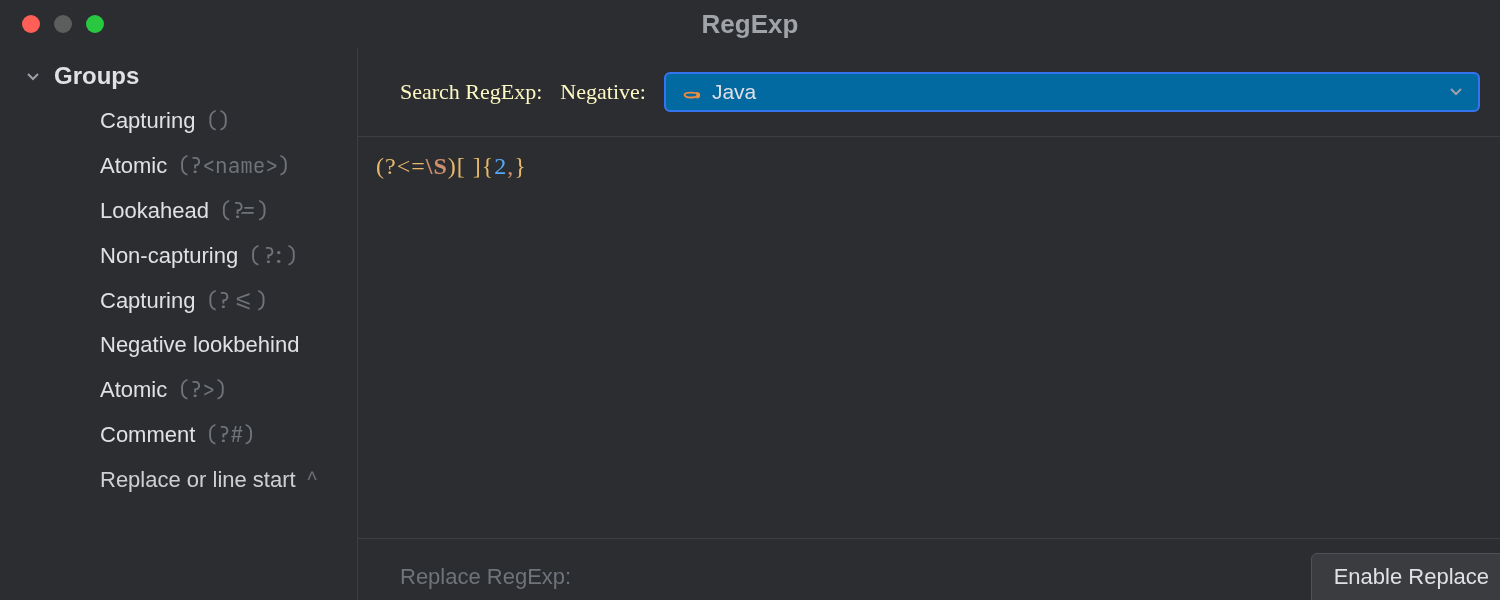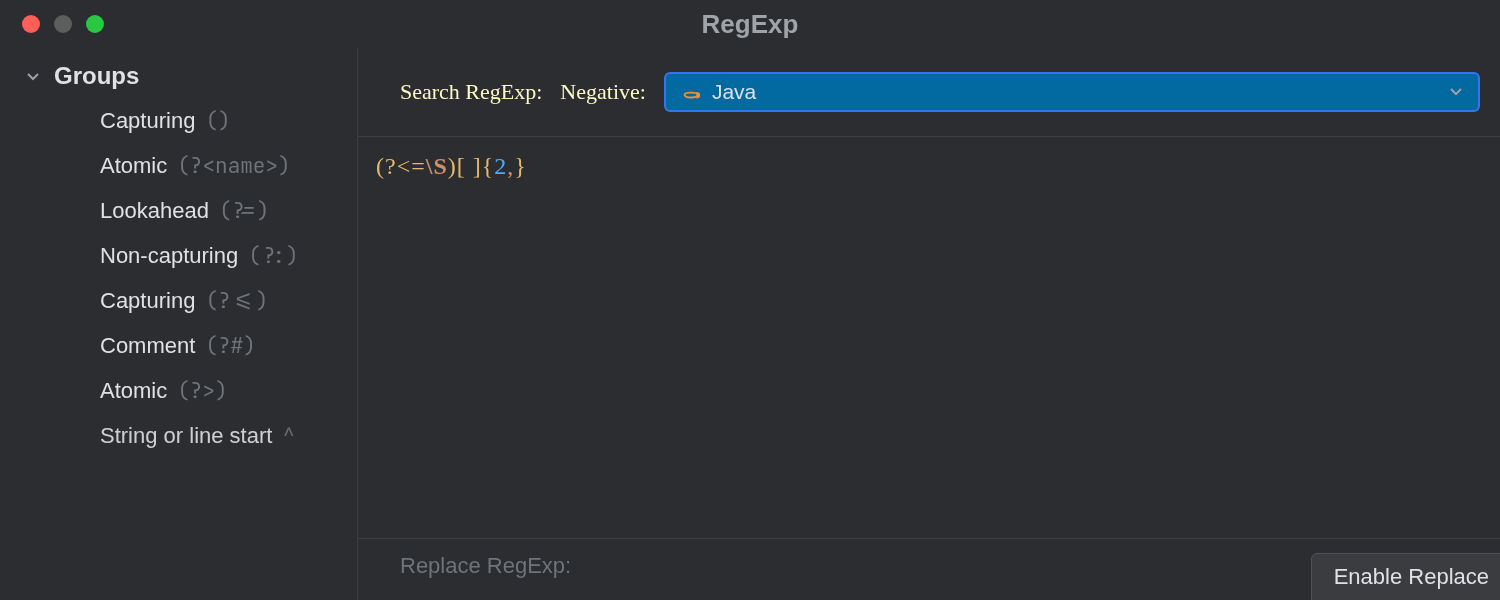--- a/index.html
+++ b/index.html
@@ -120,21 +120,21 @@
   }
   .tok-punc  { color: #e8b96b; }
   .tok-punc2 { color: #e8b96b; }
   .tok-esc   { color: #cf8e6d; font-weight: 600; }
   .tok-set   { color: #e8b96b; }
   .tok-num   { color: #56a8f5; }
   .tok-comma { color: #cf8e6d; }
   .bottom-bar {
     border-top: 1px solid #3c3f41;
     display: flex;
-    align-items: flex-start;
+    align-items: center;
     justify-content: space-between;
     padding: 14px 0 0 42px;
     height: 62px;
     overflow: hidden;
   }
   .replace-label {
     color: #6f737a;
     font-size: 22px;
   }
   .enable-replace-btn {
@@ -188,31 +188,35 @@
     </div>
     <div class="tree-item">
       <span>Non-capturing</span>
       <span class="syntax">(?:)</span>
     </div>
     <div class="tree-item">
       <span>Capturing</span>
       <span class="syntax">(?&lt;=)</span>
     </div>
     <div class="tree-item">
+      <span>Negative lookbehind</span>
+      <span class="syntax"></span>
+    </div>
+    <div class="tree-item">
+      <span>Atomic</span>
+      <span class="syntax">(?&gt;)</span>
+    </div>
+    <div class="tree-item">
       <span>Comment</span>
       <span class="syntax">(?#)</span>
     </div>
-    <div class="tree-item">
-      <span>Atomic</span>
-      <span class="syntax">(?&gt;)</span>
-    </div>
 
 
     <div class="tree-item" style="opacity:.9">
-      <span>String or line start</span>
+      <span>Replace or line start</span>
       <span class="syntax">^</span>
     </div>
 
   </div>
 
   <div class="main">
 
     <div class="toolbar">
       <span class="toolbar-label">Search RegExp:</span>
       <span class="toolbar-label">Negative:</span>

